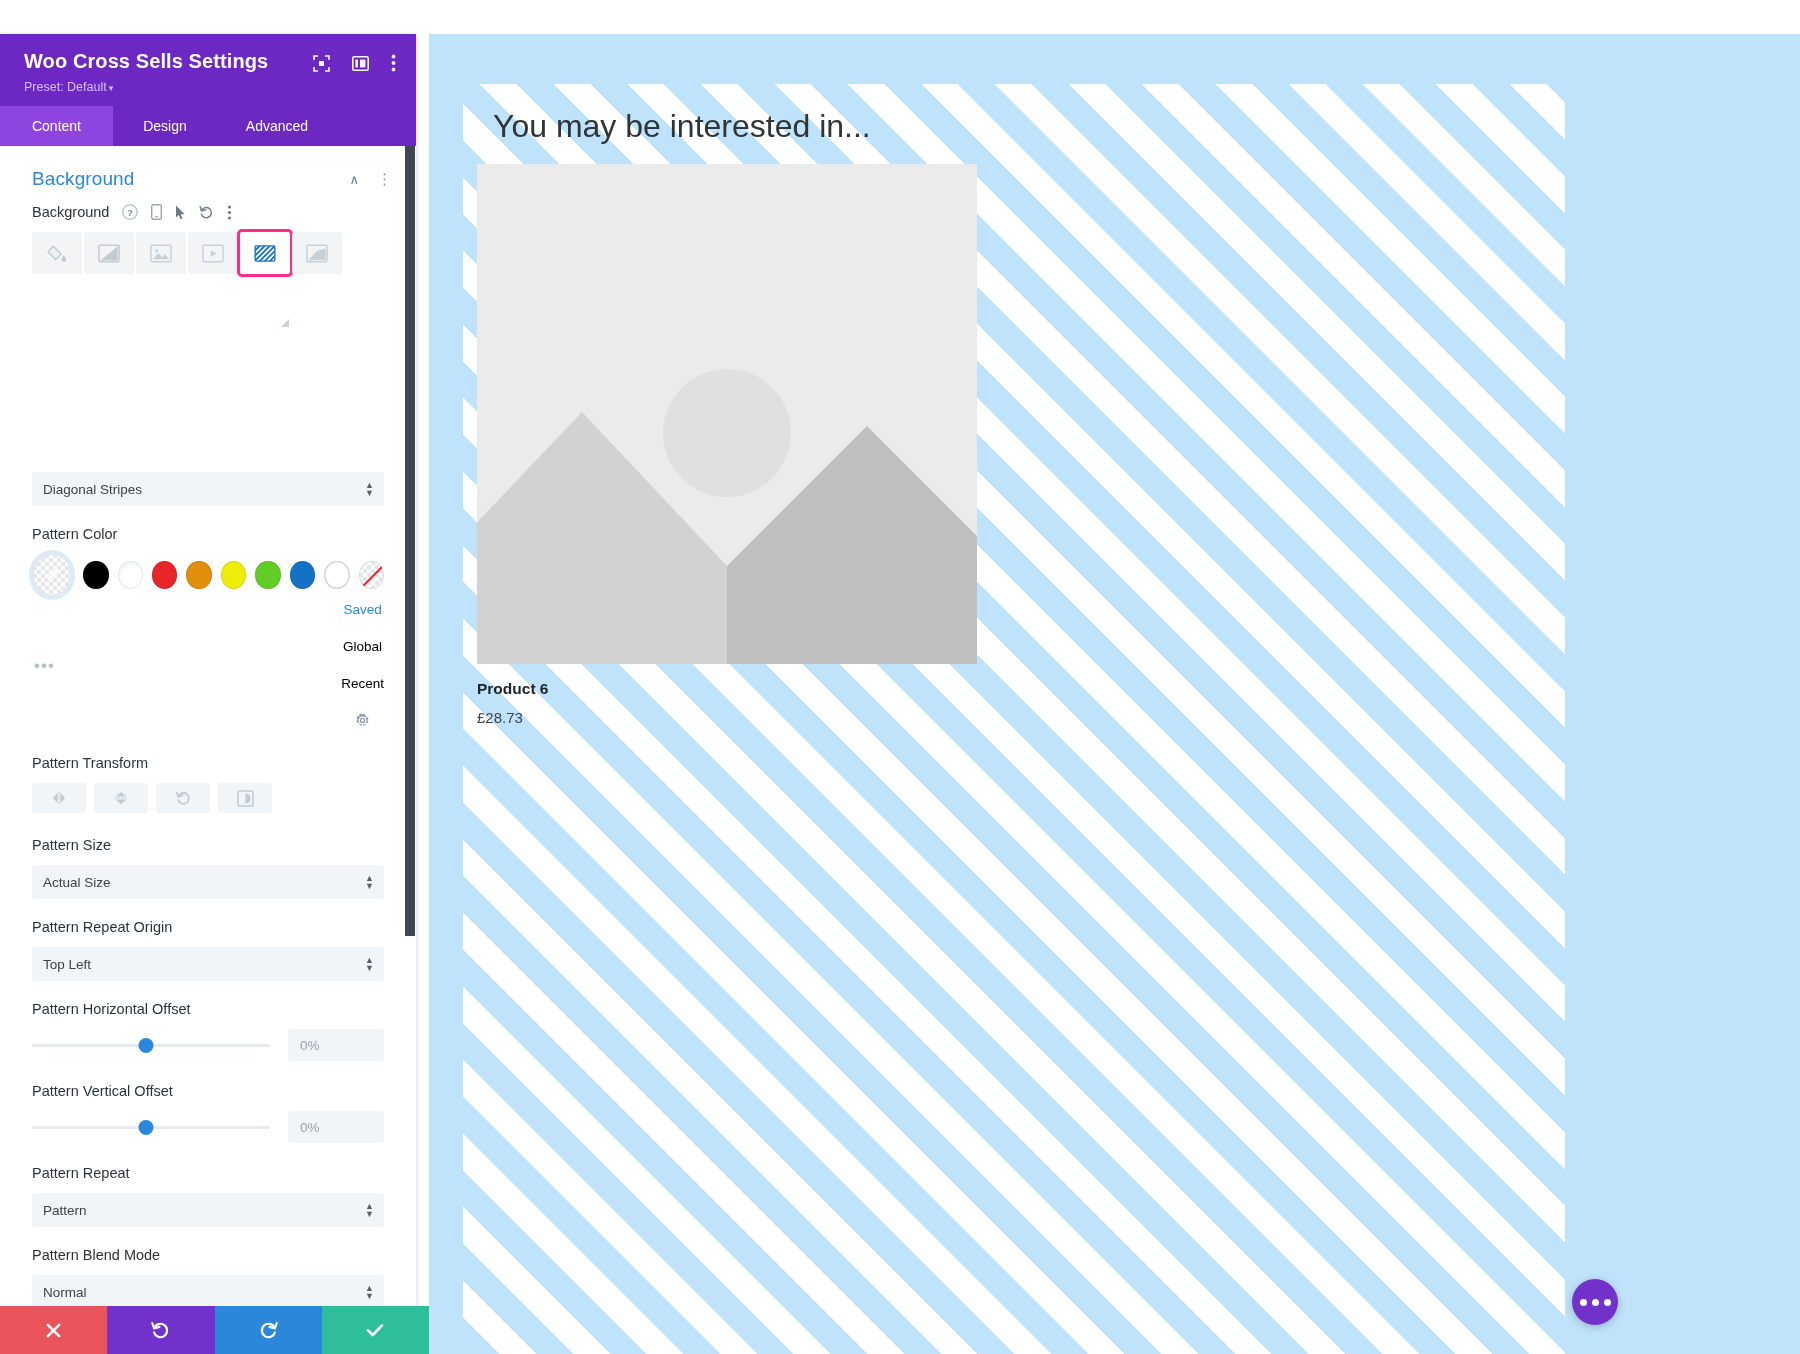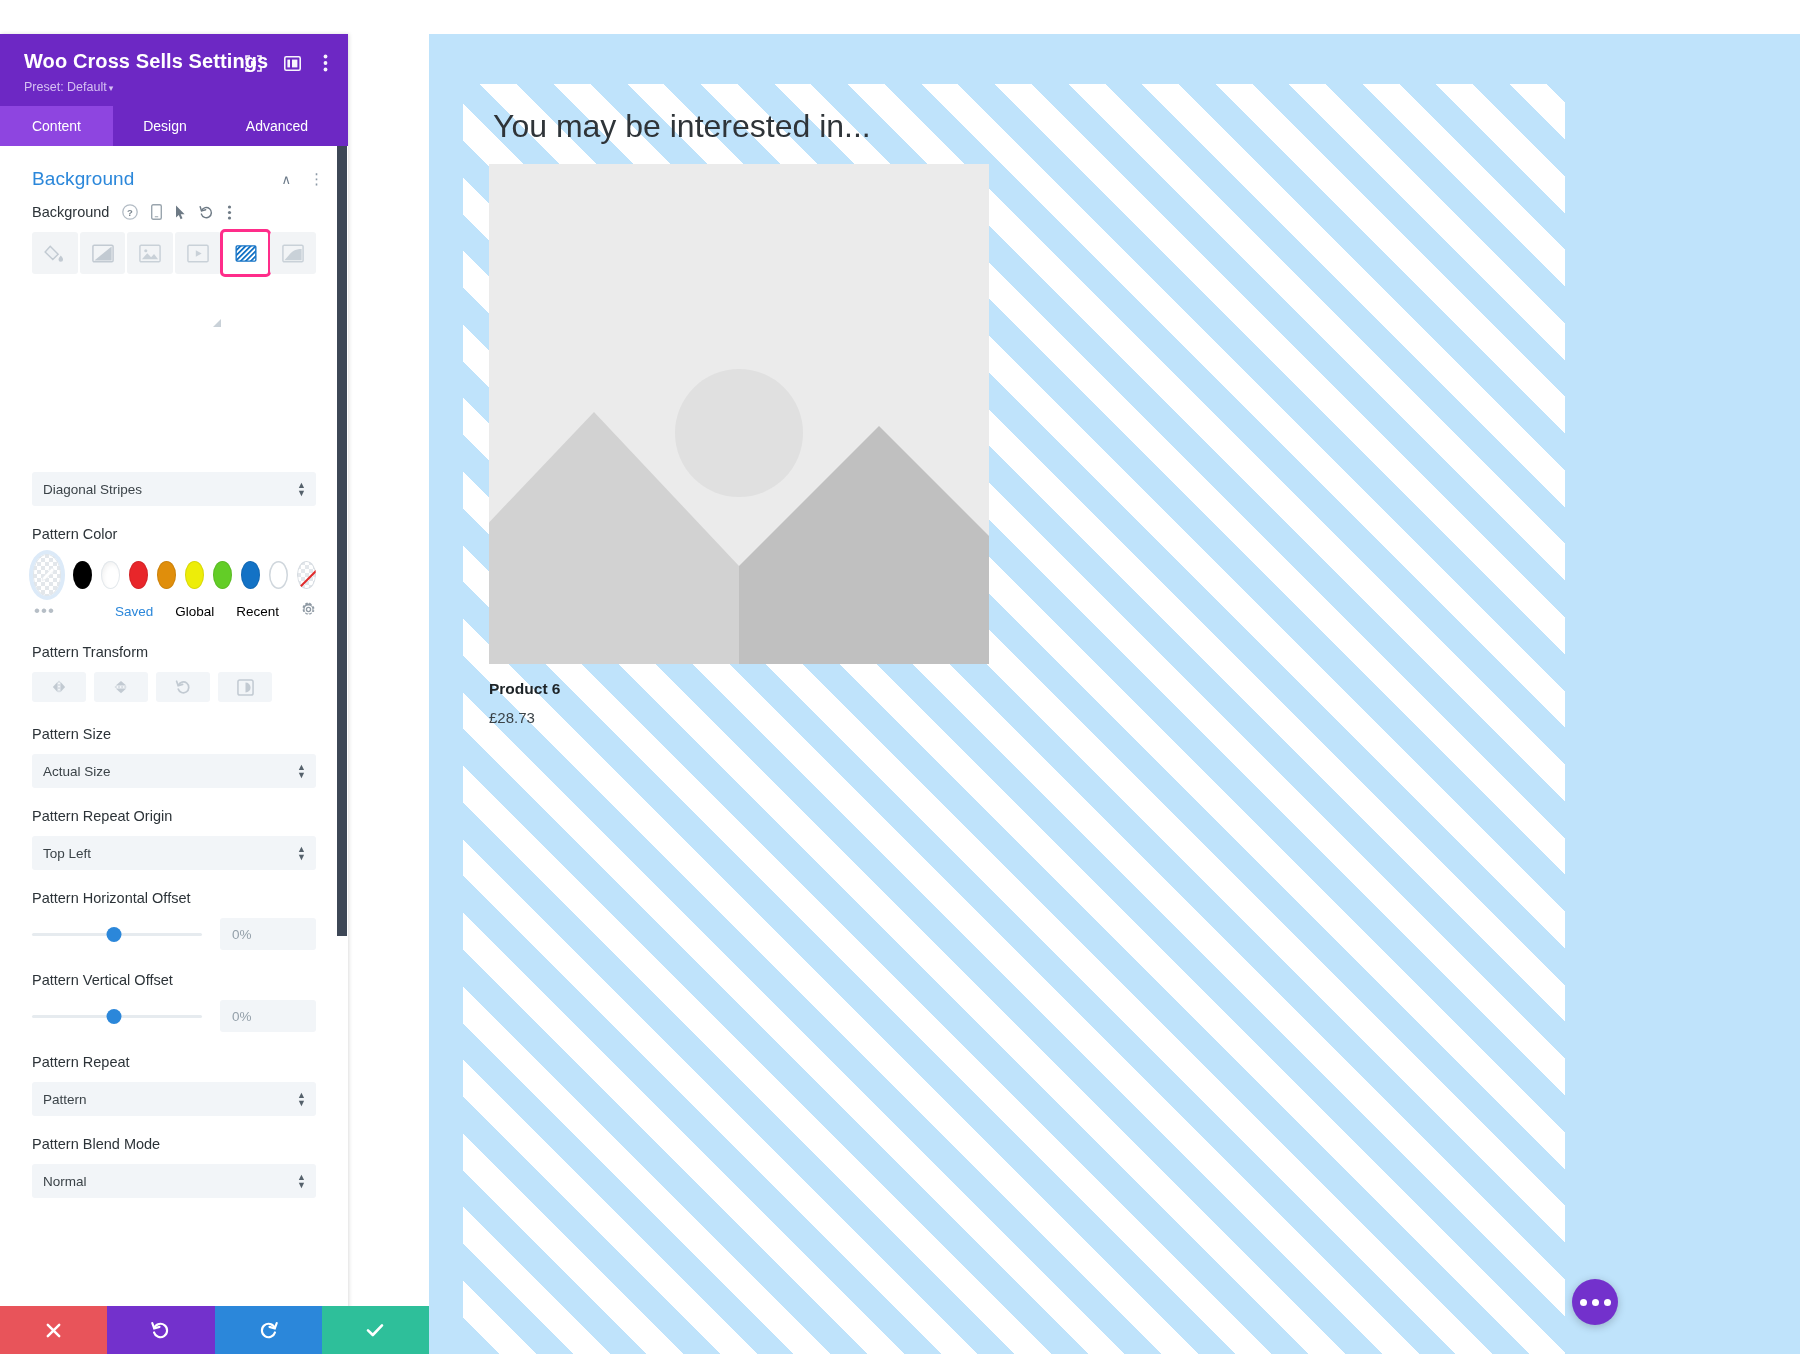--- a/index.html
+++ b/index.html
@@ -23,21 +23,21 @@
   }
   .titlebar-close {
     position: absolute; right: 22px; top: 50%; transform: translateY(-50%);
     width: 26px; height: 26px; color: #fff;
     display: flex; align-items: center; justify-content: center;
     font-size: 20px; line-height: 1; cursor: pointer;
   }
 
   
   .panel {
-    position: absolute; top: 34px; left: 0; width: 348px; height: 1320px;
+    position: absolute; top: 34px; left: 0; width: 416px; height: 1320px;
     background: #fff; display: flex; flex-direction: column;
     box-shadow: 1px 0 4px rgba(0,0,0,.14);
     z-index: 5;
   }
   .panel-header { background: #6d28c4; padding: 16px 24px 12px 24px; position: relative; }
   .panel-title { color: #fff; font-size: 20px; font-weight: bold; letter-spacing: .1px; }
   .panel-preset { color: #d6c1f2; font-size: 12.5px; margin-top: 7px; }
   .panel-preset .caret { font-size: 9px; margin-left: 2px; }
   .panel-header-icons {
     position: absolute; right: 20px; top: 20px;
@@ -129,21 +129,21 @@
   .sw-checker {
     background-image:
       linear-gradient(45deg, #e3e7eb 25%, transparent 25%, transparent 75%, #e3e7eb 75%),
       linear-gradient(45deg, #e3e7eb 25%, transparent 25%, transparent 75%, #e3e7eb 75%);
     background-size: 8px 8px; background-position: 0 0, 4px 4px; background-color: #fff;
   }
   .swatch-sub {
     display: flex; align-items: center; padding-left: 2px; margin-bottom: 24px;
   }
   .sub-dots { color: #b6bec6; font-size: 17px; line-height: .6; letter-spacing: 1px; cursor:pointer; }
-  .sub-links { margin-left: auto; display: flex; align-items: center; gap: 22px; }
+  .sub-links { margin-left: auto; display: flex; align-items: center; gap: 22px; flex-direction: column; }
   .sub-link { font-size: 13.5px; color: #000000; cursor: pointer; }
   .sub-link.active { color: #2b87da; }
   .gear { color: #8e99a3; font-size: 15px; cursor: pointer; }
 
   .xform-row { display: flex; gap: 8px; margin-bottom: 24px; }
   .xform-btn {
     width: 54px; height: 30px; background: #f2f5f8; border-radius: 3px;
     display: flex; align-items: center; justify-content: center; cursor: pointer;
   }
 
@@ -191,21 +191,21 @@
     background:
       repeating-linear-gradient(45deg,
         #bfe3fb 0px, #bfe3fb 26px,
         #ffffff 26px, #ffffff 52px);
   }
   .page-title {
     position: absolute; left: 30px; top: 24px;
     font-size: 32px; color: #2f3438; font-weight: normal;
   }
   .product-grid {
-    position: absolute; left: 26px; top: 80px; width: 1042px;
+    position: absolute; left: 14px; top: 80px; width: 1042px;
   }
   .prow { display: flex; gap: 35px; }
   .pcard { width: 500px; }
   .pcard .thumb {
     width: 500px; height: 500px; background: #ebebeb; position: relative; overflow: hidden;
   }
   .ph-circle {
     position: absolute; left: 50%; top: 205px; transform: translateX(-50%);
     width: 128px; height: 128px; border-radius: 50%; background: #e0e0e0;
   }

